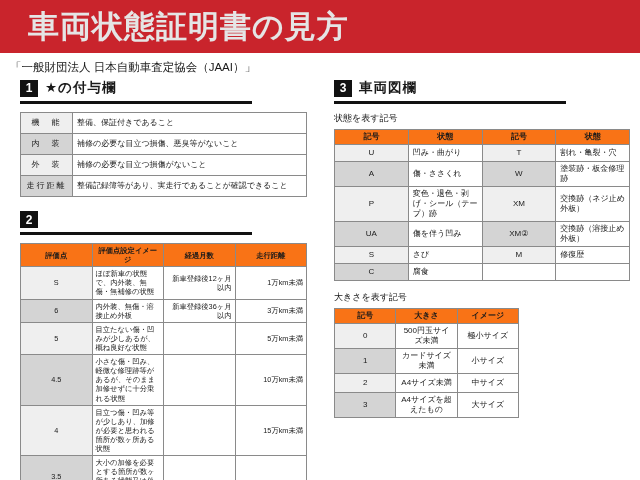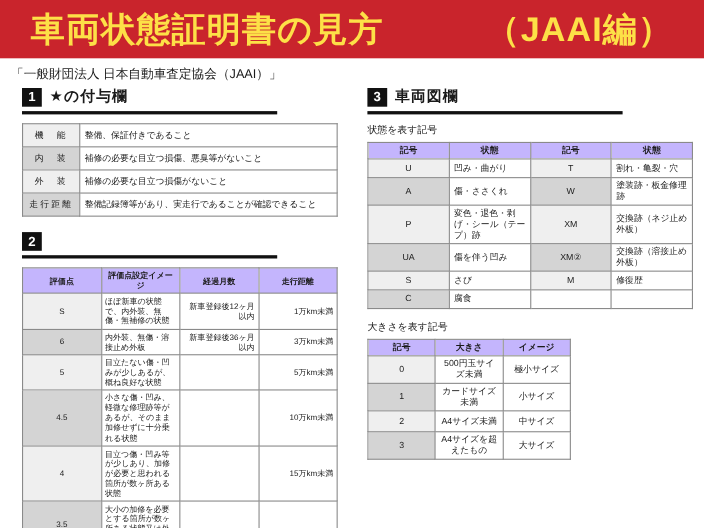--- a/index.html
+++ b/index.html
@@ -1,38 +1,38 @@
 <!DOCTYPE html>
 <html><head>
 <meta charset="utf-8">
 <style>
   * { margin:0; padding:0; box-sizing:border-box; }
   html,body { width:640px; height:480px; overflow:hidden; background:#ffffff;
     font-family:"Liberation Sans","DejaVu Sans",sans-serif; color:#1a1a1a; }
 
   .banner { height:53px; background:#c9242c; display:flex; align-items:center;
     justify-content:space-between; padding:0 28px; }
-  .banner .t { color:#fde047; font-weight:bold; font-size:31px; letter-spacing:1px; }
+  .banner .t { color:#e5e5e5; font-weight:bold; font-size:31px; letter-spacing:1px; }
 
   .subtitle { font-size:11.5px; font-weight:normal; margin:7px 0 4px 10px; }
 
   .cols { display:flex; padding:0 8px 0 20px; }
   .col-left  { width:300px; margin-right:14px; }
   .col-right { flex:1; }
 
   .sec-head { display:flex; align-items:center; gap:7px;
     border-bottom:3px solid #111; padding-bottom:4px; width:232px; margin-bottom:8px; }
   .sec-badge { width:18px; height:17px; background:#111; color:#fff; font-weight:bold;
     font-size:12px; display:flex; align-items:center; justify-content:center; flex:0 0 auto; }
   .sec-title { font-size:13.5px; font-weight:bold; letter-spacing:1px; }
 
   table { border-collapse:collapse; width:100%; table-layout:fixed; }
   th, td { border:1px solid #8a8a8a; font-size:8px; padding:2px 4px;
     vertical-align:middle; line-height:1.25; overflow:hidden; }
-  th { background:#c4b5fd; font-weight:bold; }
+  th { background:#f97316; font-weight:bold; }
   tbody tr:nth-child(odd)  td:first-child { background:#efefef; }
   tbody tr:nth-child(even) td:first-child { background:#d4d4d4; }
   td:first-child { text-align:center; }
 
   
   .tbl1 { width:287px; margin-bottom:14px; }
   .tbl1 td { height:21px; }
   .tbl1 td:first-child { width:52px; letter-spacing:2px; }
 
   
@@ -55,21 +55,20 @@
   .tbl4 td { height:19px; text-align:center; }
   .tbl4 td:first-child { width:38px; }
 
   .mini-label { font-size:9px; font-weight:normal; margin:2px 0 4px 0; }
 </style>
 </head>
 <body>
 
 <div class="banner">
   <span class="t">車両状態証明書の見方</span>
-  <span class="t">（JAAI編）</span>
 </div>
 
 <div class="subtitle">「一般財団法人 日本自動車査定協会（JAAI）」</div>
 
 <div class="cols">
 
   <div class="col-left">
 
     <div class="sec-head">
       <span class="sec-badge">1</span>

